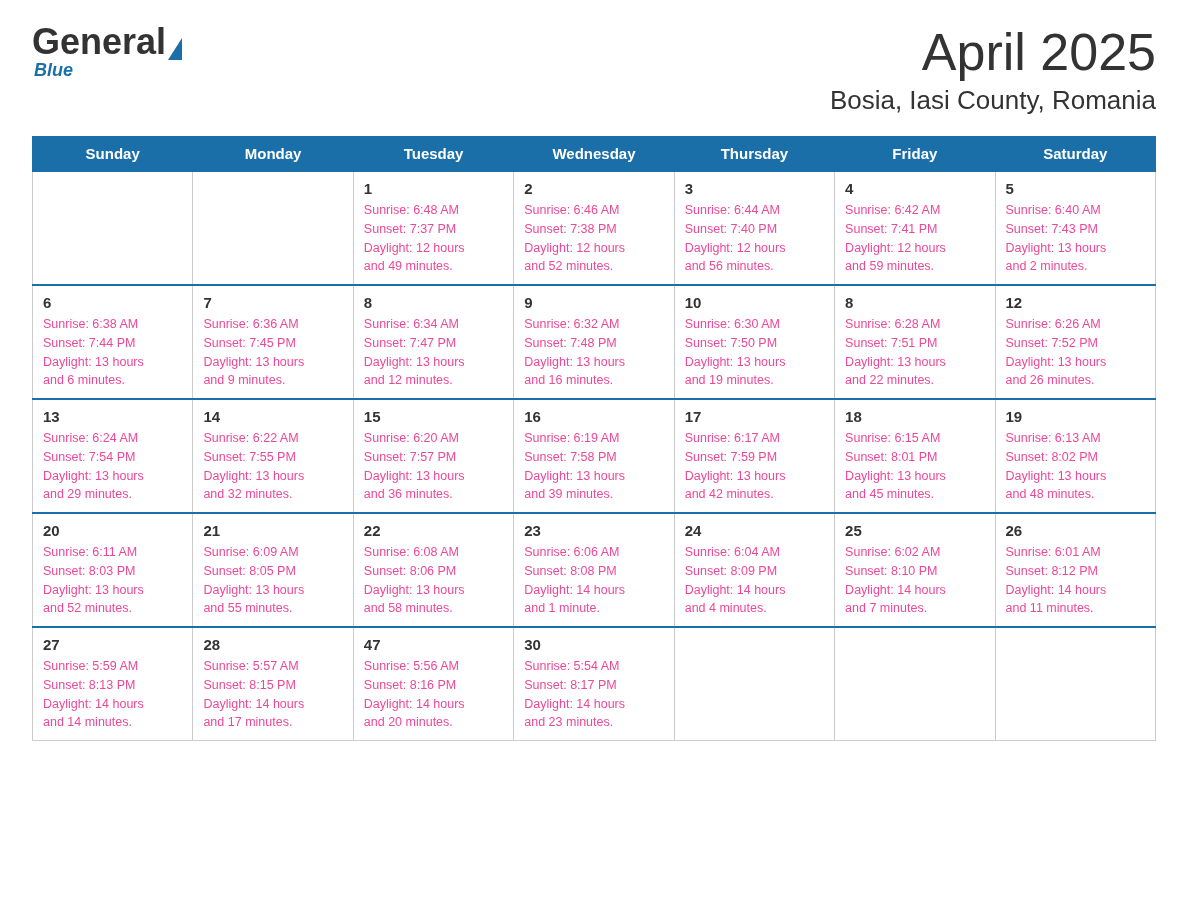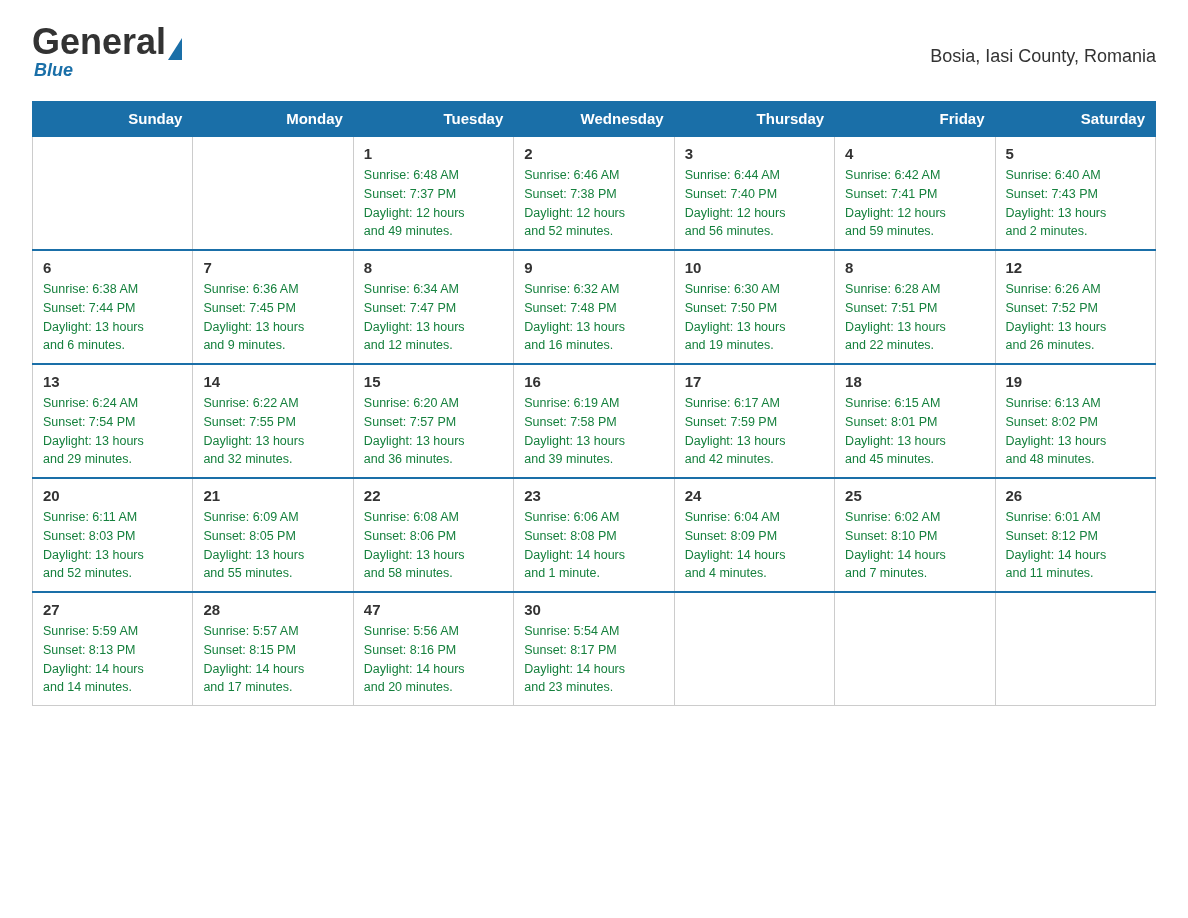--- a/index.html
+++ b/index.html
@@ -53,38 +53,38 @@
     .header-right {
       text-align: right;
     }
     .month-title {
       font-size: 52px;
       font-weight: normal;
       color: #333;
       line-height: 1.1;
     }
     .location-title {
-      font-size: 18px;
-      color: #333;
-      margin-top: 22px;
+      font-size: 26px;
+      color: #333;
+      margin-top: 4px;
     }
 
     
     .calendar {
       width: 100%;
       border-collapse: collapse;
       margin-top: 8px;
     }
     .calendar th {
       background-color: #1a6fa8;
       color: #fff;
       font-size: 15px;
       font-weight: bold;
       padding: 8px 10px;
-      text-align: right;
+      text-align: center;
       border: 1px solid #1a6fa8;
     }
     .calendar td {
       vertical-align: top;
       padding: 8px 10px;
       border: 1px solid #ccc;
       width: 14.28%;
       font-size: 13px;
       color: #333;
       min-height: 110px;
@@ -98,40 +98,41 @@
     }
     .day-number {
       font-size: 15px;
       font-weight: bold;
       color: #333;
       margin-bottom: 4px;
       display: block;
     }
     .day-info {
       font-size: 12.5px;
-      color: #15803d;
+      color: #ec4899;
       line-height: 1.5;
     }
     .empty-cell {
       background: #fff;
     }
   </style>
 </head>
 <body>
 
 <div class="header">
   <div class="logo">
     <div class="logo-text">
       <span class="logo-general">General</span>
       <span class="logo-arrow"></span>
       <span class="logo-blue"></span>
     </div>
     <div class="logo-subtitle">Blue</div>
   </div>
   <div class="header-right">
+    <div class="month-title">April 2025</div>
     <div class="location-title">Bosia, Iasi County, Romania</div>
   </div>
 </div>
 
 <table class="calendar">
   <thead>
     <tr>
     <th>Sunday</th>
         <th>Monday</th>
         <th>Tuesday</th>

